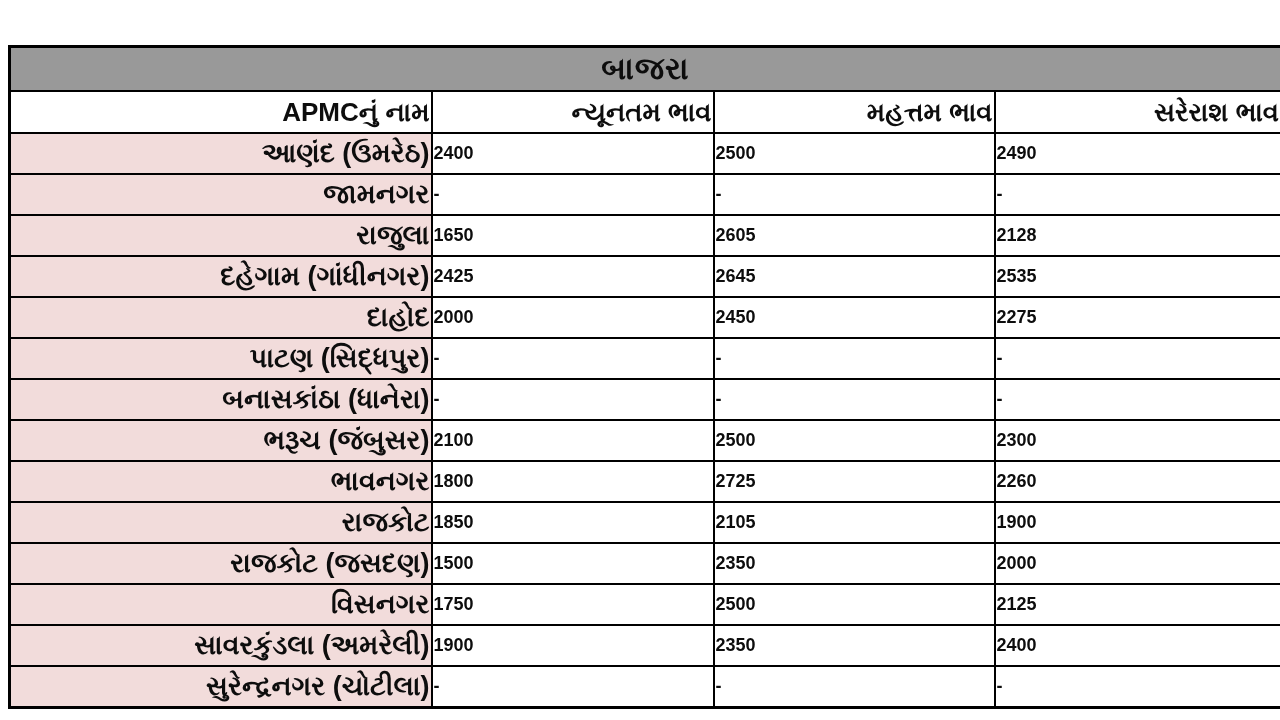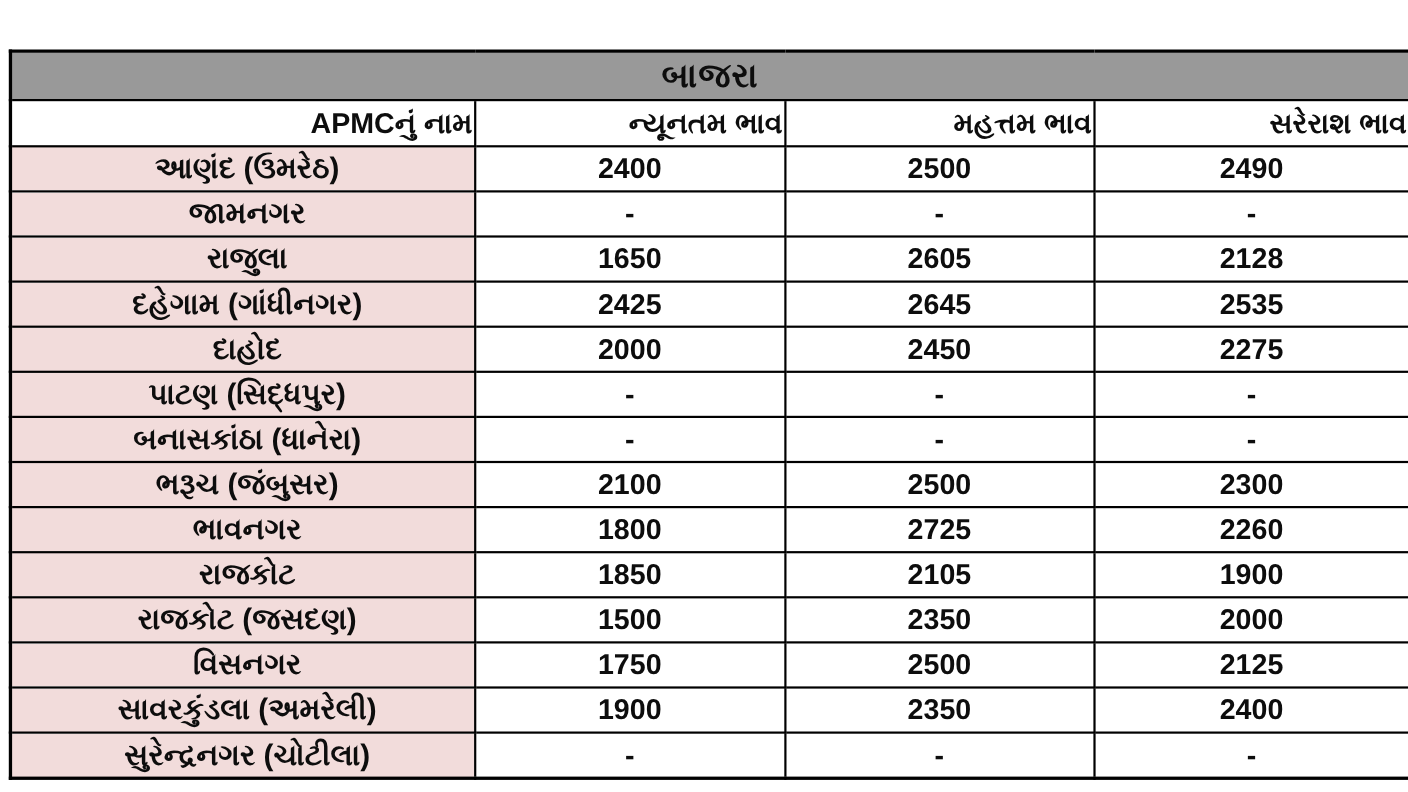--- a/index.html
+++ b/index.html
@@ -40,29 +40,29 @@
     letter-spacing: 1px;
   }
   th.col-header {
     background: var(--header-bg, #ffffff);
     text-align: right;
     font-size: 26px;
     height: 38px;
   }
   td.name-cell {
     background: var(--name-bg, #F2DCDB);
-    text-align: center;
+    text-align: right;
     padding-left: 9px;
     font-size: 27px;
     height: 37px;
   }
   td.val-cell {
     background: var(--value-bg, #ffffff);
-    text-align: center;
-    font-size: 26px;
+    text-align: left;
+    font-size: 18px;
   }
 </style>
 </head>
 <body>
 
 <div class="wrap">
   <table class="price-table">
     <colgroup>
       <col style="width:422px">
       <col style="width:282px">

